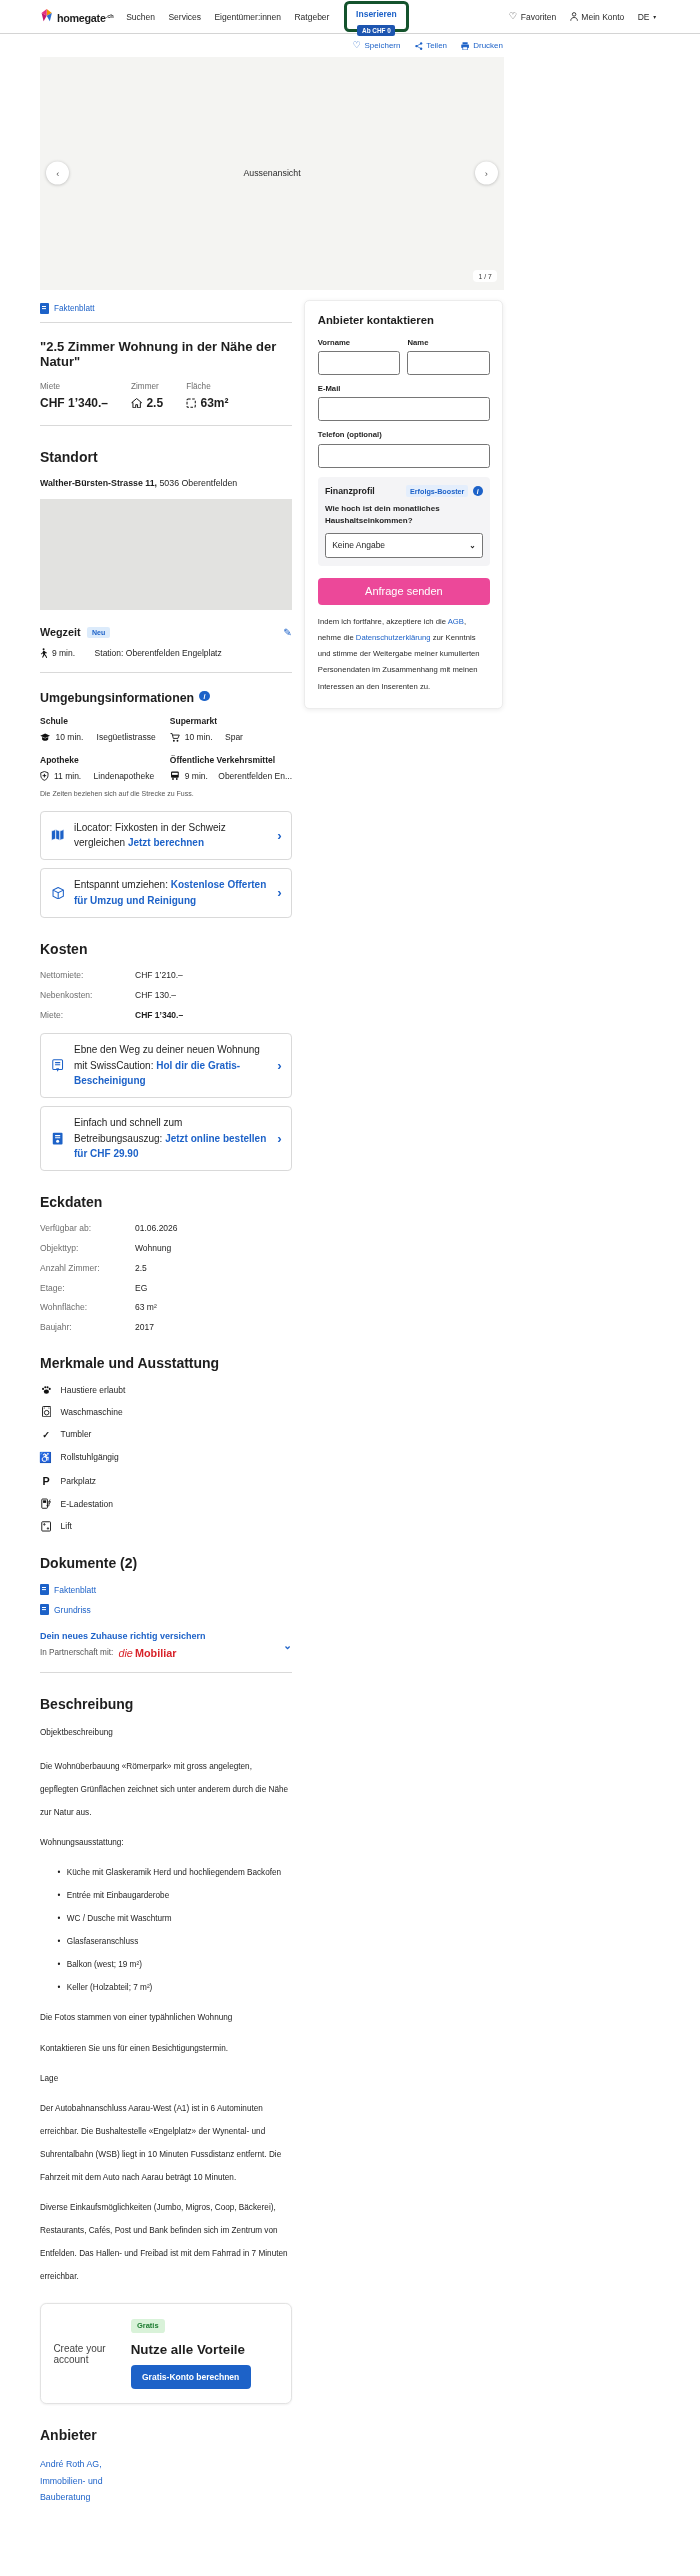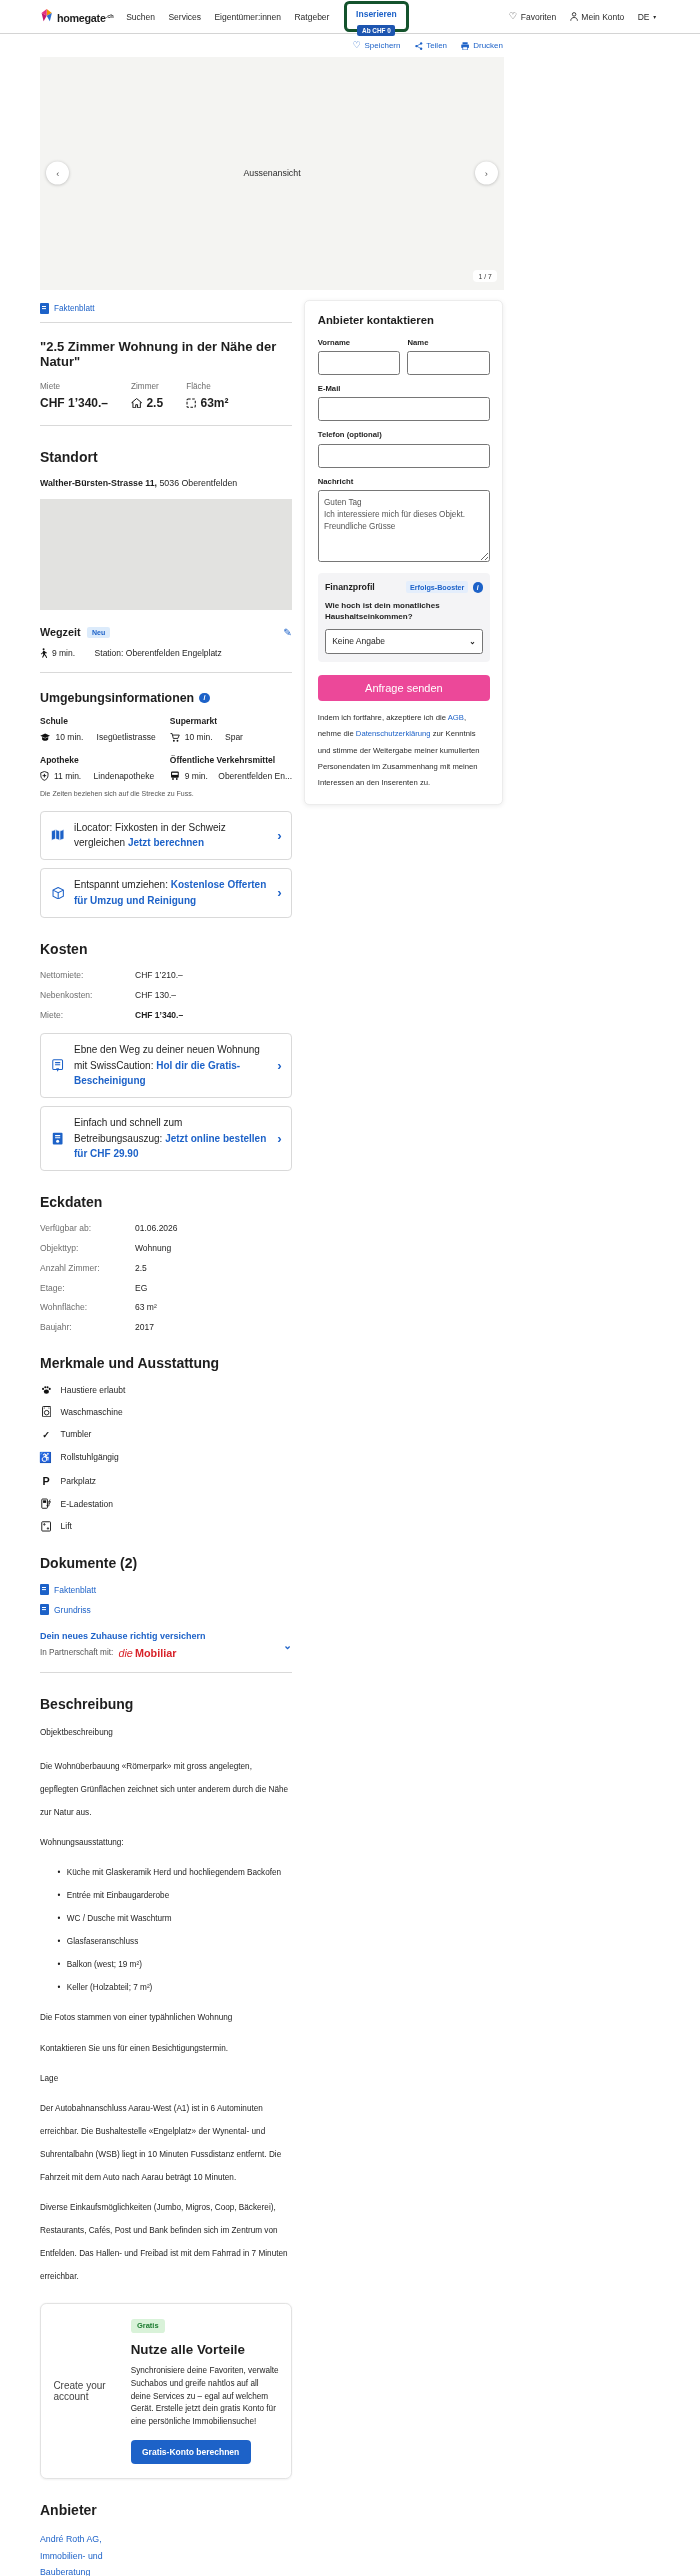--- a/index.html
+++ b/index.html
@@ -52,21 +52,21 @@
 
   .addr { font-size:8.8px; margin-bottom:11.3px; }
   .map-ph { height:111px; background:#e2e2e0; }
 
   .wegzeit-head { display:flex; align-items:flex-end; gap:6.2px; margin:15.5px 0 10.3px; }
   .neu-badge { background:#dcebfb; color:#1d62c8; font-size:7px; font-weight:bold; padding:2.1px 5.2px; border-radius:2.1px; }
   .edit-ic { margin-left:auto; color:#1d62c8; font-size:10.3px; cursor:pointer; }
   .wegzeit-row { display:flex; align-items:center; gap:5.2px; font-size:8.5px; margin-bottom:14.4px; }
   .wegzeit-station { margin-left:14.4px; }
 
-  .umg-head { display:flex; align-items:center; gap:5.2px; margin:17.5px 0 11.3px; }
+  .umg-head { display:flex; gap:5.2px; margin:17.5px 0 11.3px; }
   .info-ic { width:10.3px; height:10.3px; border-radius:50%; background:#1d62c8; color:#fff; font-size:6.7px; font-weight:bold; display:inline-flex; align-items:center; justify-content:center; font-style:italic; cursor:pointer; }
   .umg-grid { display:grid; grid-template-columns:1fr 1fr; gap:12.4px 10.3px; }
   .umg-label { font-weight:bold; font-size:8.5px; margin-bottom:6.2px; }
   .umg-row { display:flex; align-items:center; gap:5.2px; font-size:8.5px; white-space:nowrap; overflow:hidden; }
   .umg-row .nm { overflow:hidden; text-overflow:ellipsis; }
   .umg-note { color:#555; font-size:7px; margin:9.3px 0 13.4px; }
 
   .banner { display:flex; align-items:center; gap:8.2px; border:0.5px solid #d9d9d9; border-radius:4.1px; padding:8.2px 9.3px; margin-bottom:8.2px; background:#fff; cursor:pointer; }
   .banner-ic { color:#1d62c8; flex:0 0 15.5px; display:flex; justify-content:center; }
   .banner-tx { font-size:10px; line-height:1.55; flex:1; }
@@ -519,21 +519,20 @@
         <p>Lage</p>
         <p>Der Autobahnanschluss Aarau-West (A1) ist in 6 Autominuten erreichbar. Die Bushaltestelle «Engelplatz» der Wynental- und Suhrentalbahn (WSB) liegt in 10 Minuten Fussdistanz entfernt. Die Fahrzeit mit dem Auto nach Aarau beträgt 10 Minuten.</p>
         <p>Diverse Einkaufsmöglichkeiten (Jumbo, Migros, Coop, Bäckerei), Restaurants, Cafés, Post und Bank befinden sich im Zentrum von Entfelden. Das Hallen- und Freibad ist mit dem Fahrrad in 7 Minuten erreichbar.</p>
       </div>
 
       <div class="promo-card">
         <div class="promo-illu">Create your account</div>
         <div class="promo-body">
           <span class="gratis-badge">Gratis</span>
           <div class="promo-title">Nutze alle Vorteile</div>
-          <p class="promo-text">Synchronisiere deine Favoriten, verwalte Suchabos und greife nahtlos auf all deine Services zu – egal auf welchem Gerät. Erstelle jetzt dein gratis Konto für eine persönliche Immobiliensuche!</p>
           <button class="btn-blue">Gratis-Konto berechnen</button>
         </div>
       </div>
 
       <h2 class="sec">Anbieter</h2>
       <a class="prov-link">André Roth AG, Immobilien- und Bauberatung</a>
 
     </div>
 
     <div class="col-right">
@@ -550,26 +549,20 @@
           </div>
         </div>
         <div class="f-group">
           <div class="f-label">E-Mail</div>
           <input class="inp" type="text" style="">
         </div>
         <div class="f-group">
           <div class="f-label">Telefon (optional)</div>
           <input class="inp" type="text" style="">
         </div>
-        <div class="f-group">
-          <div class="f-label">Nachricht</div>
-          <textarea class="inp" style="">Guten Tag
-Ich interessiere mich für dieses Objekt.
-Freundliche Grüsse</textarea>
-        </div>
         <div class="finanz">
           <div class="finanz-head">
             <span class="finanz-title">Finanzprofil</span>
             <span class="booster">Erfolgs-Booster</span>
             <span class="info-ic" style="margin-left:4.1px;">i</span>
           </div>
           <div class="finanz-q">Wie hoch ist dein monatliches Haushaltseinkommen?</div>
           <div class="select">
             <span>Keine Angabe</span>
             <span class="sel-chev">⌄</span>

